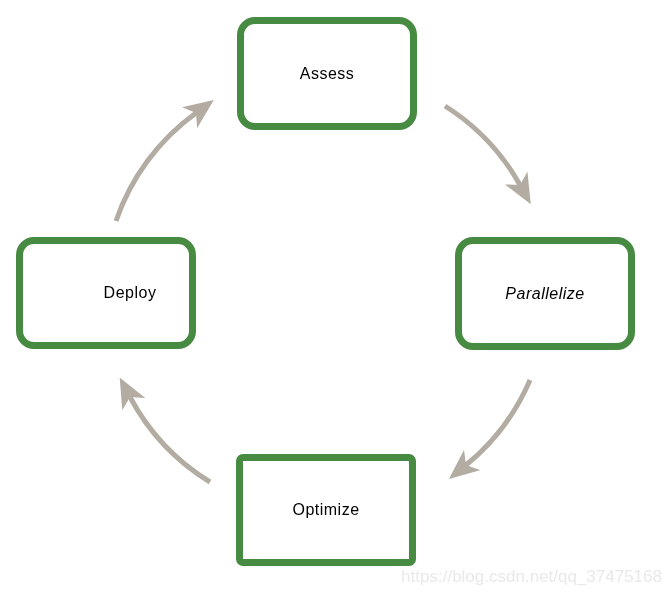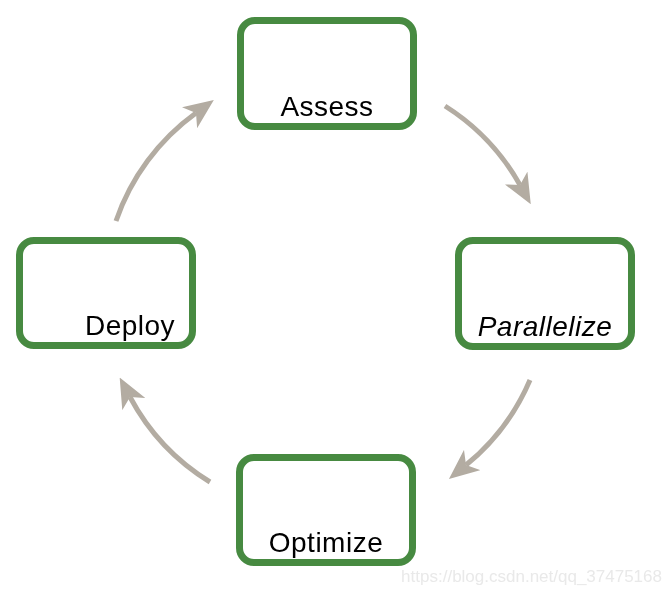--- a/index.html
+++ b/index.html
@@ -24,29 +24,29 @@
   }
   .arrowhead-shape { fill: var(--arrow, #b3aca2); }
   .node {
     position: absolute;
     box-sizing: border-box;
     width: 180px;
     background: var(--node-fill, #ffffff);
     border: 7px solid var(--node-border, #478a41);
     border-radius: 18px;
     display: flex;
-    align-items: flex-end;
+    align-items: center;
     justify-content: center;
-    font-size: 28px;
+    font-size: 16px;
     letter-spacing: 0.5px;
     color: var(--node-text, #000000);
   }
   .node-assess      { left: 237px; top: 17px;  height: 113px; }
   .node-parallelize { left: 455px; top: 237px; height: 113px; font-style: italic; }
-  .node-optimize    { left: 236px; top: 454px; height: 112px; }
+  .node-optimize    { left: 236px; top: 454px; height: 112px; border-radius: 7px; }
   .node-deploy     { left: 16px;  top: 237px; height: 112px; padding-left: 48px; }
   .watermark {
     position: absolute;
     right: 10px;
     bottom: 12px;
     font-size: 17px;
     color: var(--watermark-color, #e9e9e9);
     white-space: nowrap;
   }
 </style>

